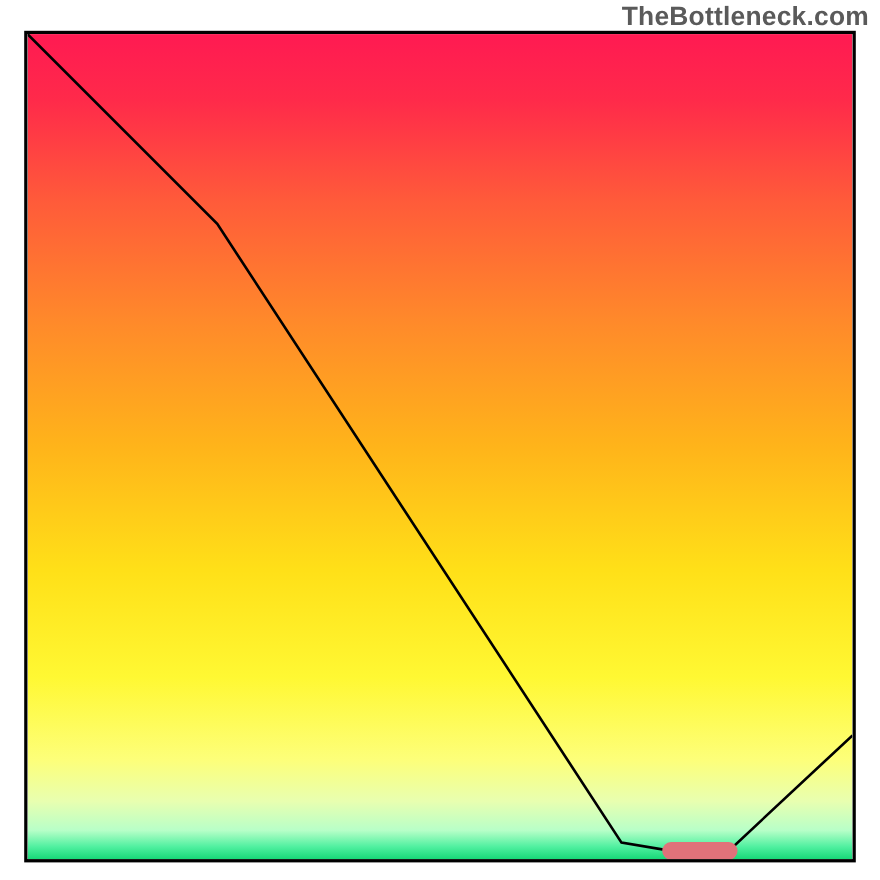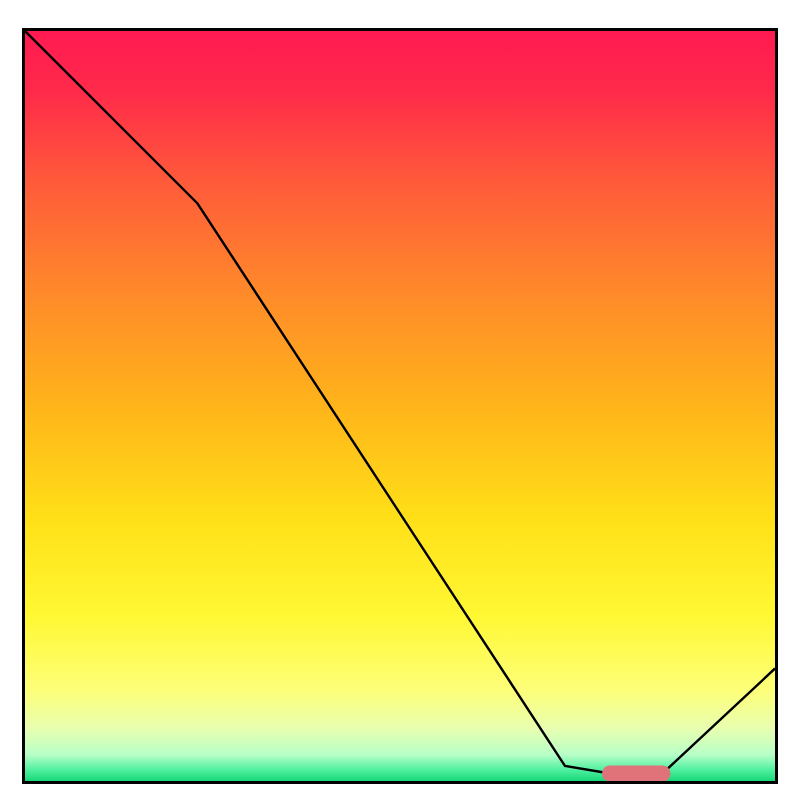--- a/index.html
+++ b/index.html
@@ -39,20 +39,21 @@
   svg.plot {
     display: block;
     width: 100%;
     height: 100%;
   }
 </style>
 </head>
 <body>
 
 <div class="frame">
+  <div class="watermark">TheBottleneck.com</div>
 
   <div class="plot-outer">
     <svg class="plot" viewBox="0 0 750 750" preserveAspectRatio="none">
       <defs>
         <linearGradient id="bg-grad" x1="0" y1="0" x2="0" y2="1">
         <stop offset="0%" stop-color="#ff1a52"></stop>
             <stop offset="8%" stop-color="#ff2a4a"></stop>
             <stop offset="20%" stop-color="#ff5a3a"></stop>
             <stop offset="35%" stop-color="#ff8a2a"></stop>
             <stop offset="50%" stop-color="#ffb41a"></stop>

